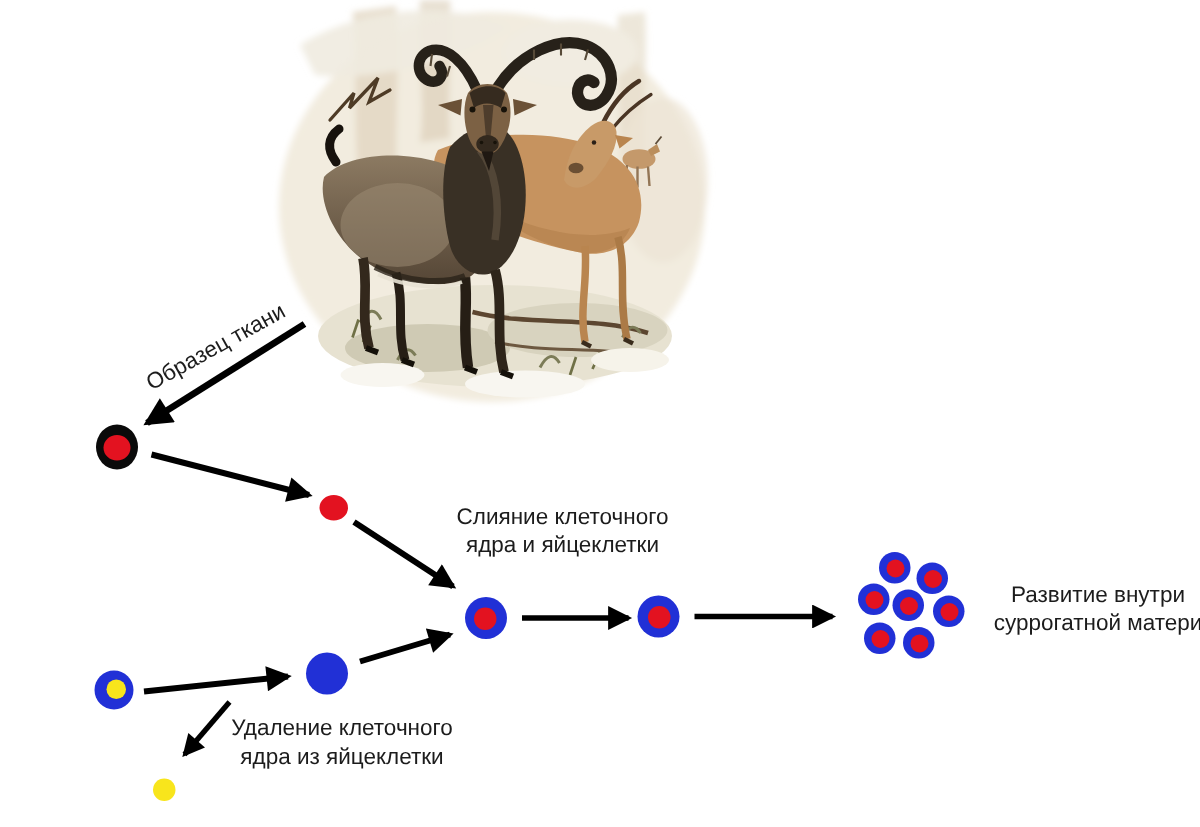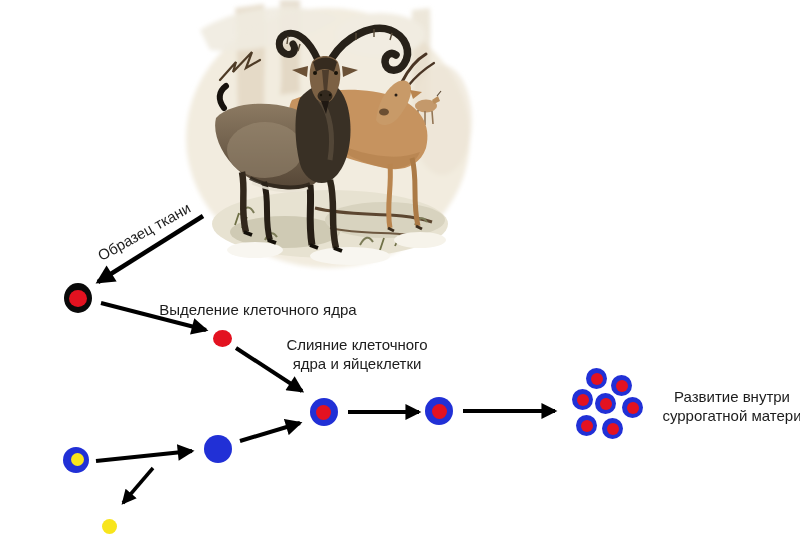--- a/index.html
+++ b/index.html
@@ -180,22 +180,23 @@
     <div class="cell blue" style="left:34px;top:53px;width:21px;height:21px;">
         <div class="nucleus red" style="width:12px;height:12px;"></div>
       </div>
     <div class="cell blue" style="left:27px;top:28px;width:21px;height:21px;">
         <div class="nucleus red" style="width:12px;height:12px;"></div>
       </div>
   </div>
 
   <div class="label center" style="left:85px;top:222px;width:118px;transform:rotate(-29deg);">Образец ткани</div>
 
-  <div class="label center" style="left:152px;top:300px;width:212px;">Выделение клеточного ядра</div>
-
-  <div class="label center" style="left:282px;top:335px;width:150px;">Слияние клеточного
+
+  <div class="label center" style="left:300px;top:335px;width:150px;">Слияние клеточного
 ядра и яйцеклетки</div>
 
+  <div class="label center" style="left:152px;top:476px;width:152px;">Удаление клеточного
+ядра из яйцеклетки</div>
 
   <div class="label center" style="left:652px;top:387px;width:160px;">Развитие внутри
 суррогатной матери</div>
 
 </div>
 
 </body></html>

